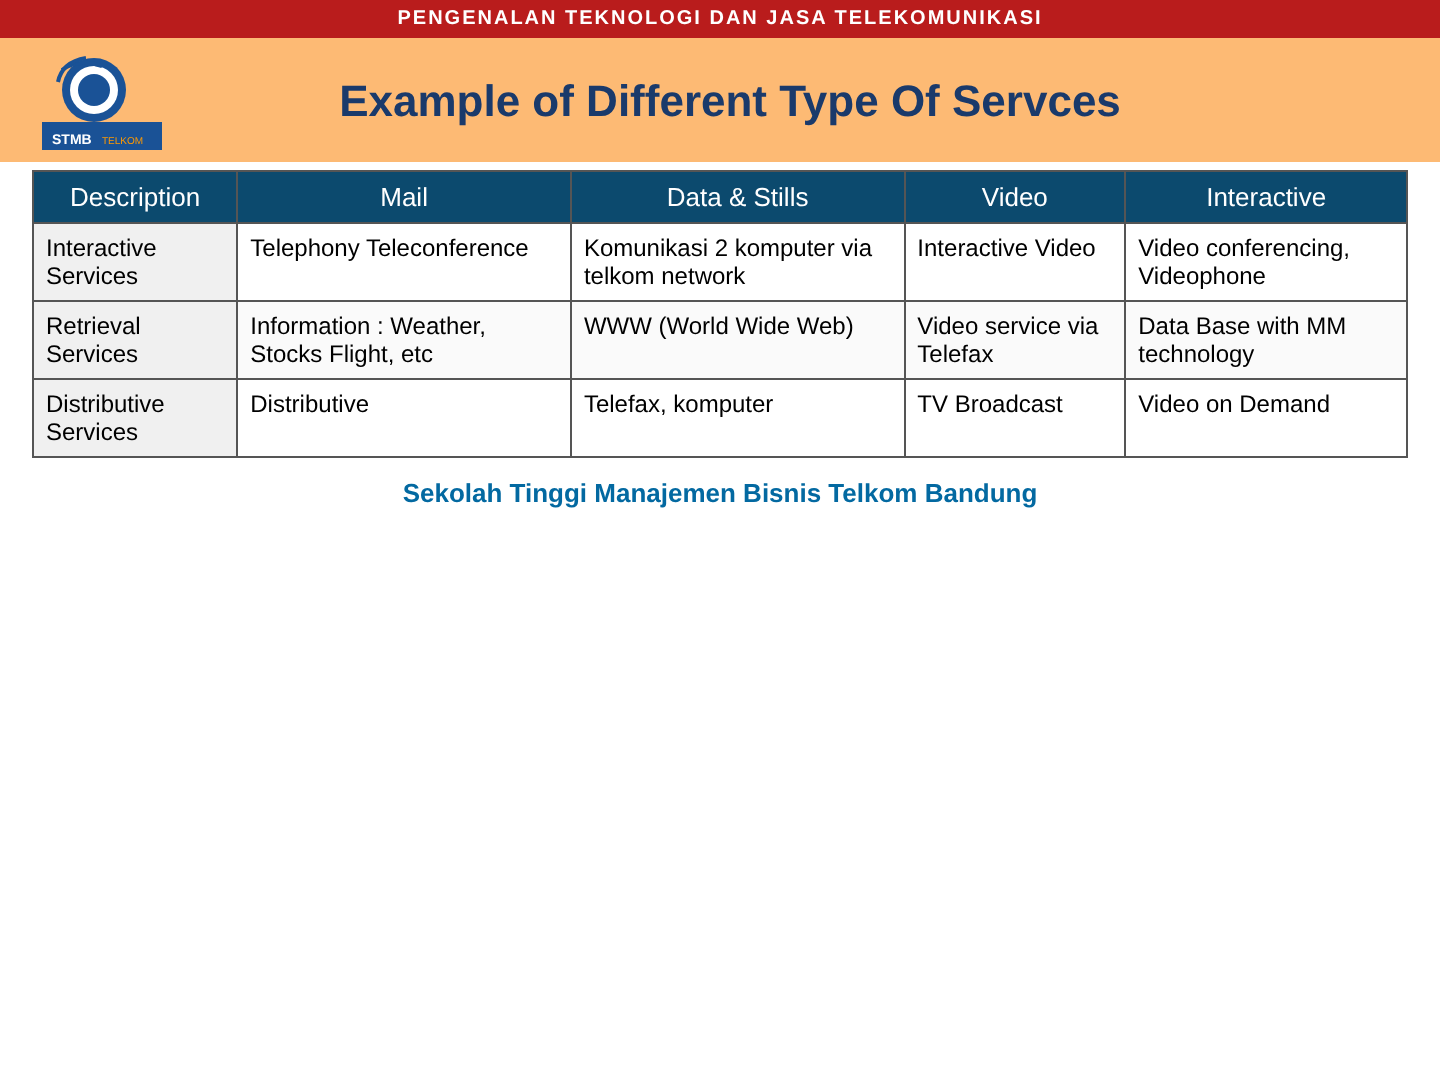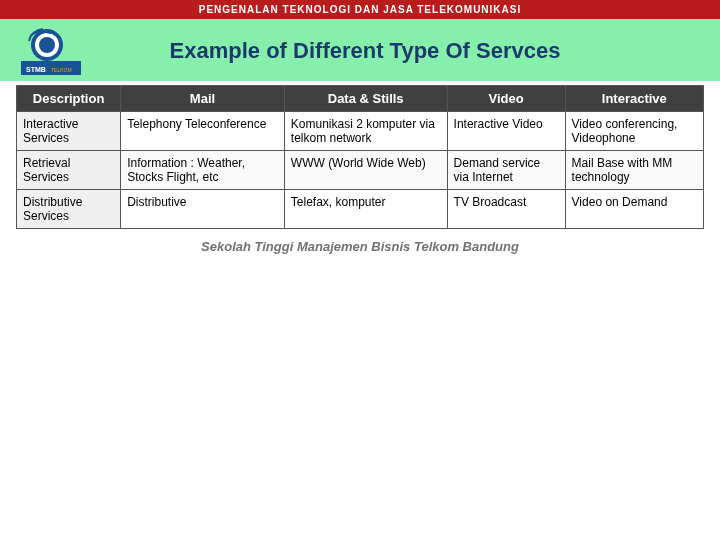--- a/index.html
+++ b/index.html
@@ -16,21 +16,21 @@
       text-align: center;
       font-size: 10px;
       font-weight: bold;
       letter-spacing: 1px;
       padding: 4px 0;
     }
     .top-area {
       display: flex;
       align-items: center;
       padding: 6px 16px 4px 16px;
-      background: #86efac;
+      background: #fdba74;
     }
     .logo-area {
       width: 70px;
       height: 52px;
       display: flex;
       align-items: center;
       justify-content: center;
       flex-shrink: 0;
     }
     .logo-svg {
@@ -52,39 +52,38 @@
       width: 100%;
       border-collapse: collapse;
       font-size: 12px;
     }
     th, td {
       border: 1px solid #555;
       padding: 5px 6px;
       vertical-align: top;
     }
     thead th {
-      background: #404040;
+      background: #0c4a6e;
       color: #fff;
-      font-weight: bold;
+      font-weight: normal;
       text-align: center;
       font-size: 13px;
     }
     tbody tr td:first-child {
       font-weight: normal;
       background: #f0f0f0;
     }
     tbody tr:nth-child(even) td:not(:first-child) {
       background: #fafafa;
     }
     .footer-text {
       text-align: center;
       font-size: 13px;
-      font-style: italic;
       font-weight: bold;
-      color: #737373;
+      color: #0369a1;
       margin-top: 6px;
     }
   </style>
 </head>
 <body>
 
 <div class="header-bar">
   <span>PENGENALAN TEKNOLOGI DAN JASA TELEKOMUNIKASI</span>
 </div>
 
@@ -123,22 +122,22 @@
         <td>Interactive Services</td>
         <td>Telephony Teleconference</td>
         <td>Komunikasi 2 komputer via telkom network</td>
         <td>Interactive Video</td>
         <td>Video conferencing, Videophone</td>
       </tr>
       <tr>
         <td>Retrieval Services</td>
         <td>Information : Weather, Stocks Flight, etc</td>
         <td>WWW (World Wide Web)</td>
-        <td>Demand service via Internet</td>
-        <td>Mail Base with MM technology</td>
+        <td>Video service via Telefax</td>
+        <td>Data Base with MM technology</td>
       </tr>
       <tr>
         <td>Distributive Services</td>
         <td>Distributive</td>
         <td>Telefax, komputer</td>
         <td>TV Broadcast</td>
         <td>Video on Demand</td>
       </tr>
     </tbody>
   </table>

